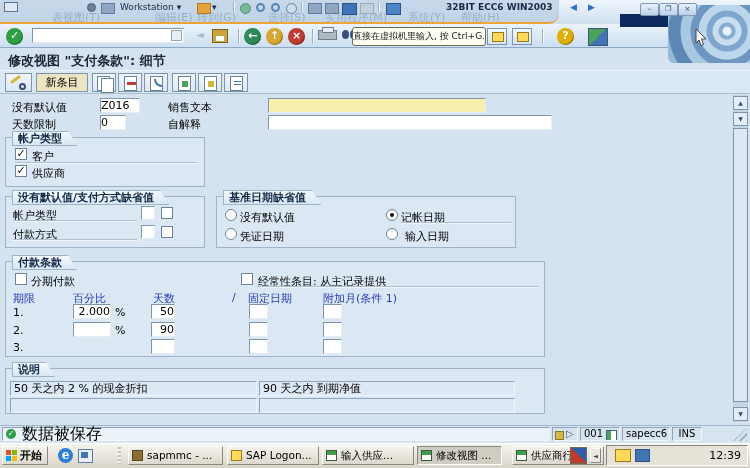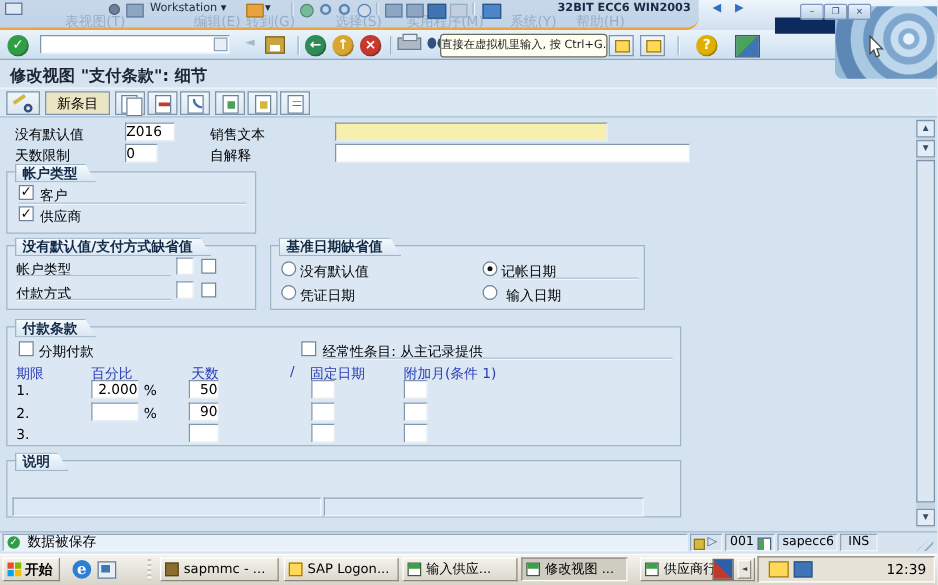--- a/index.html
+++ b/index.html
@@ -248,33 +248,35 @@
     <input class="abs inputf" style="left: 317px; top: 60px; width: 19px;" value="">
 
     <span class="abs lbl" style="left:7px;top:79px">3.</span>
     <input class="abs inputf" style="left: 145px; top: 77px; width: 24px; text-align: right;" value="">
     <input class="abs inputf" style="left: 243px; top: 77px; width: 19px;" value="">
     <input class="abs inputf" style="left: 317px; top: 77px; width: 19px;" value="">
   </div>
 
   <div class="abs groupbox" style="left:5px;top:368px;width:540px;height:46px">
     <span class="gb-title">说明</span>
+    <div class="abs dispcell" style="left:4px;top:12px;width:247px;height:15px">50 天之内 2 % 的现金折扣</div>
+    <div class="abs dispcell" style="left:253px;top:12px;width:256px;height:15px">90 天之内 到期净值</div>
     <div class="abs dispcell" style="left:4px;top:29px;width:247px;height:15px"></div>
     <div class="abs dispcell" style="left:253px;top:29px;width:256px;height:15px"></div>
   </div>
 
   <div class="abs" style="left:733px;top:95px;width:15px;height:327px;background:#c3d4e4"></div>
   <span class="abs sbtn" style="top:96px">▲</span>
   <span class="abs sbtn" style="top:112px">▼</span>
   <div class="abs" style="left:733px;top:128px;width:15px;height:274px;background:#dde7f2;border:1px solid #7e95ac;box-sizing:border-box"></div>
   <span class="abs sbtn" style="top:407px">▼</span>
 
   <div class="abs" style="left:2px;top:427px;width:548px;height:14px;background:#e9f1f9;border:1px solid;border-color:#8fa5ba #eef5fb #eef5fb #8fa5ba;box-sizing:border-box">
     <span style="position:absolute;left:3px;top:1px;width:10px;height:10px;border-radius:50%;background:#2f9e44;color:#fff;font-size:8px;line-height:10px;text-align:center">✓</span>
-    <span style="position:absolute;left:19px;top:0;font-size:11px;line-height:12px">数据被保存</span>
+    <span style="position:absolute;left:19px;top:0;font-size:16px;line-height:12px">数据被保存</span>
   </div>
   <div class="abs scell" style="left:552px;width:26px">
     <span style="position:absolute;left:2px;top:3px;width:7px;height:7px;background:#d4b93c;border:1px solid #8a7a1e"></span>
     <span style="position:absolute;left:13px;top:0;color:#44607c">▷</span>
   </div>
   <div class="abs scell" style="left:580px;width:40px">
     <span>001</span>
     <span style="position:absolute;right:2px;top:2px;width:9px;height:9px;background:linear-gradient(90deg,#4aa35a 50%,#fff 50%);border:1px solid #44607c"></span>
   </div>
   <div class="abs scell" style="left:622px;width:48px"><span>sapecc6</span></div>

